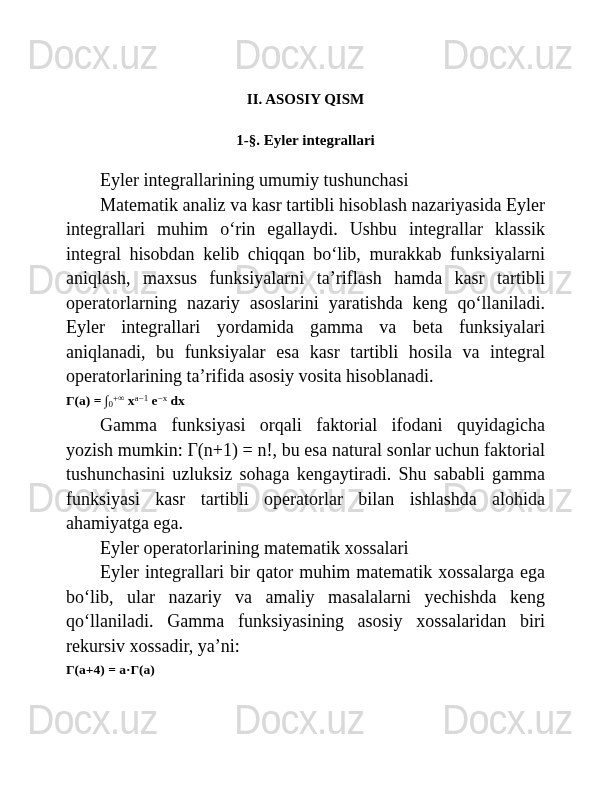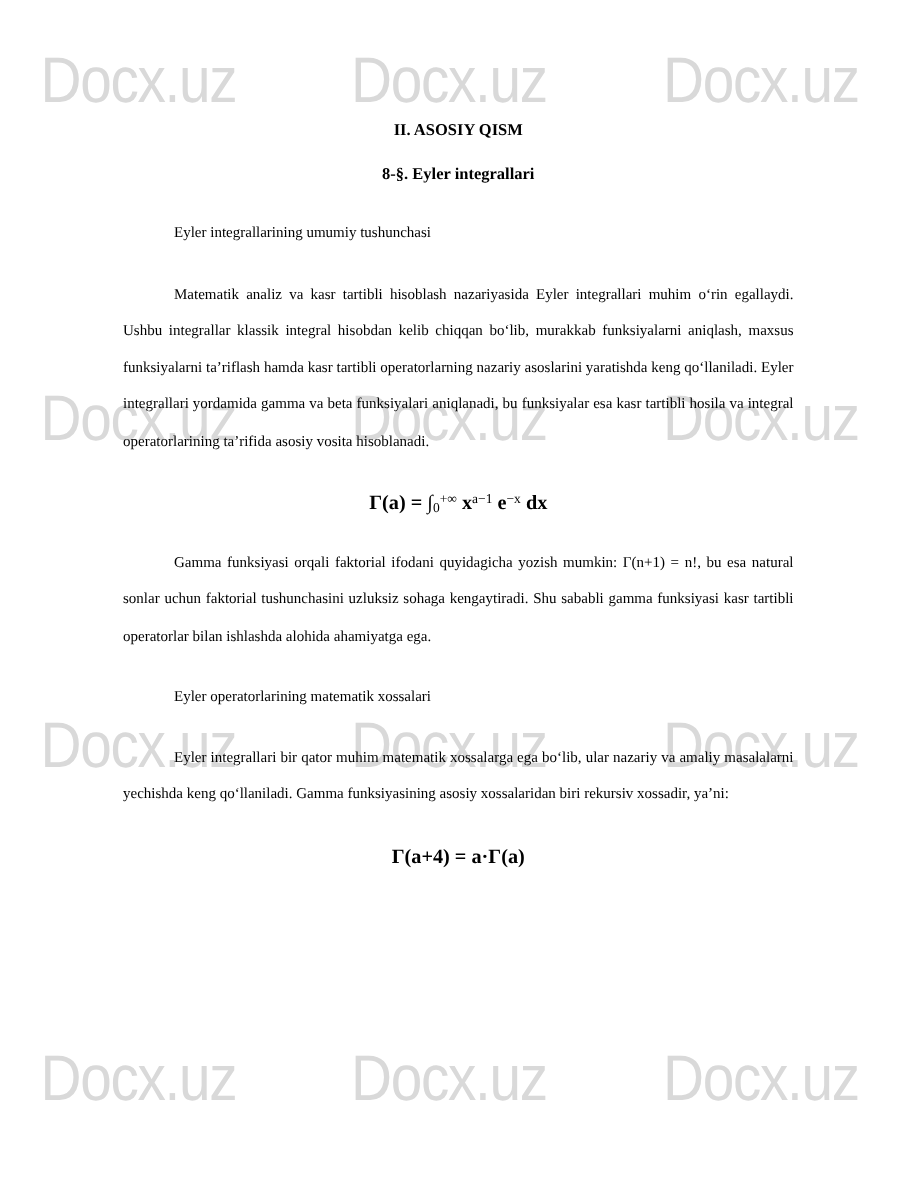--- a/index.html
+++ b/index.html
@@ -2,24 +2,24 @@
 <html><head>
 <meta charset="utf-8">
 <style>
   html, body { margin: 0; padding: 0; background: #ffffff; }
   body { width: 612px; height: 792px; position: relative; overflow: hidden;
          font-family: "Liberation Serif", "DejaVu Serif", serif; color: #000; }
   .wm-layer { position: absolute; left: 0; top: 0; width: 612px; height: 608px; pointer-events: none; z-index: 0; }
   .wm { position: absolute; font-family: "Liberation Sans", "DejaVu Sans", sans-serif;
         font-size: 43px; color: #d9d9d9; letter-spacing: -1px; line-height: 1; transform: scaleX(0.88); transform-origin: left top; }
   .page { position: absolute; left: 66px; top: 71px; width: 479px; z-index: 1; }
-  .heading { text-align: center; font-weight: bold; font-size: 11px; line-height: 24.5px; margin: 4px; }
-  p { margin: 16px; font-size: 10px; line-height: 24.5px; text-align: justify; text-indent: 34px; }
+  .heading { text-align: center; font-weight: bold; font-size: 15px; line-height: 24.5px; margin: 16px; }
+  p { margin: 0; font-size: 18px; line-height: 24.5px; text-align: justify; text-indent: 34px; }
   p.last-left { text-align-last: left; }
-  .formula { text-align: center; font-weight: bold; font-size: 13.5px; line-height: 24.5px; margin: 0; }
+  .formula { text-align: left; font-weight: bold; font-size: 13.5px; line-height: 24.5px; margin: 0; }
   .formula sup { font-size: 9px; vertical-align: 4px; line-height: 0; font-weight: normal; }
   .formula sub { font-size: 9px; vertical-align: -2px; line-height: 0; font-weight: normal; }
 </style>
 </head>
 <body>
 
 <div class="wm-layer">
   <div class="wm" style="left:27px;top:33px">Docx.uz</div>
   <div class="wm" style="left:234px;top:33px">Docx.uz</div>
   <div class="wm" style="left:442px;top:33px">Docx.uz</div>
@@ -32,21 +32,21 @@
   <div class="wm" style="left:234px;top:476px">Docx.uz</div>
   <div class="wm" style="left:442px;top:476px">Docx.uz</div>
 
   <div class="wm" style="left:27px;top:698px">Docx.uz</div>
   <div class="wm" style="left:234px;top:698px">Docx.uz</div>
   <div class="wm" style="left:442px;top:698px">Docx.uz</div>
 </div>
 
 <div class="page">
   <div class="heading">II. ASOSIY QISM</div>
-  <div class="heading">8-§. Eyler integrallari</div>
+  <div class="heading">1-§. Eyler integrallari</div>
 
   <p>Eyler integrallarining umumiy tushunchasi</p>
   <p class="last-left">Matematik analiz va kasr tartibli hisoblash nazariyasida Eyler integrallari muhim o‘rin egallaydi. Ushbu integrallar klassik integral hisobdan kelib chiqqan bo‘lib, murakkab funksiyalarni aniqlash, maxsus funksiyalarni ta’riflash hamda kasr tartibli operatorlarning nazariy asoslarini yaratishda keng qo‘llaniladi. Eyler integrallari yordamida gamma va beta funksiyalari aniqlanadi, bu funksiyalar esa kasr tartibli hosila va integral operatorlarining ta’rifida asosiy vosita hisoblanadi.</p>
 
   <div class="formula">
     <span>Γ(a) = ∫</span><sub>0</sub><sup>+∞</sup><span> x</span><sup>a−1</sup><span> e</span><sup>−x</sup><span> dx</span>
   </div>
 
   <p class="last-left">Gamma funksiyasi orqali faktorial ifodani quyidagicha yozish mumkin: Γ(n+1) = n!, bu esa natural sonlar uchun faktorial tushunchasini uzluksiz sohaga kengaytiradi. Shu sababli gamma funksiyasi kasr tartibli operatorlar bilan ishlashda alohida ahamiyatga ega.</p>
   <p>Eyler operatorlarining matematik xossalari</p>

